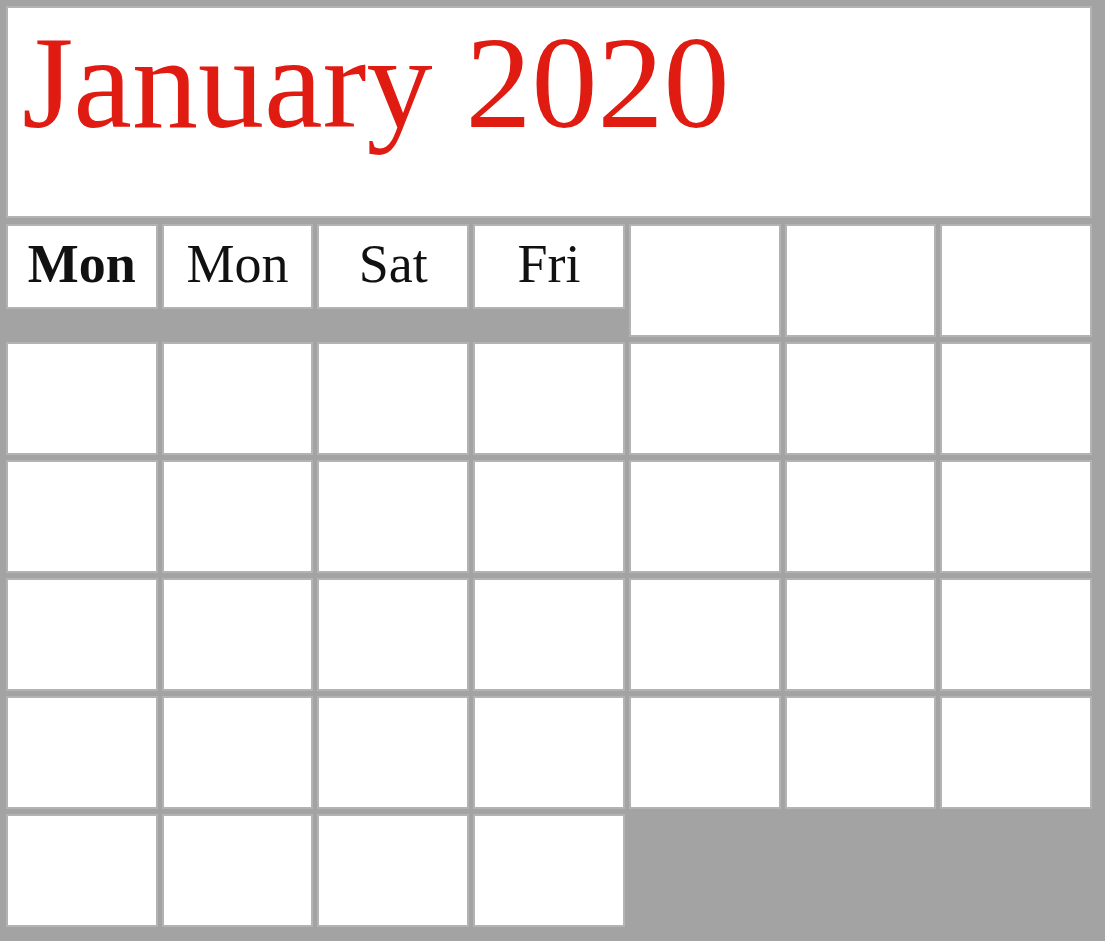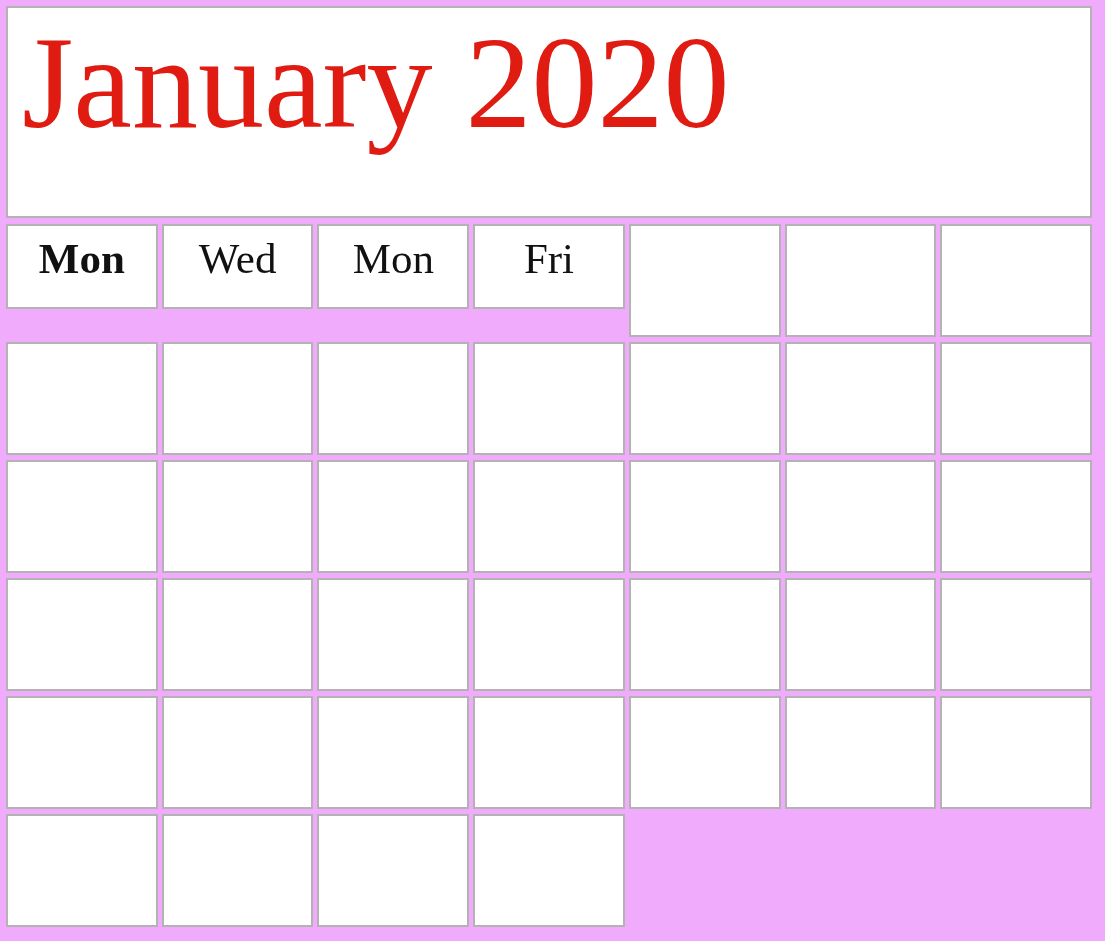--- a/index.html
+++ b/index.html
@@ -13,21 +13,21 @@
     width: 1105px;
     height: 941px;
     overflow: hidden;
     font-family: "Liberation Serif", "DejaVu Serif", serif;
   }
 
   .calendar-page {
     position: relative;
     width: 1105px;
     height: 941px;
-    background: #f0abfc;
+    background: #a3a3a3;
     padding: 6px 13px 0 6px;
   }
 
   
   .title-box {
     position: relative;
     width: 1086px;
     height: 212px;
     border: 2px solid #b3b3b3;
     background: #ffffff;
@@ -61,21 +61,21 @@
     border: 2px solid #b3b3b3;
     background: #ffffff;
     display: flex;
     align-items: flex-start;
     justify-content: center;
     padding-top: 9px;
     overflow: hidden;
   }
   .weekday-label {
     font-family: "Liberation Serif", "DejaVu Serif", serif;
-    font-size: 43px;
+    font-size: 54px;
     line-height: 1.1;
     color: #111111;
     font-weight: 400;
     white-space: nowrap;
   }
   .weekday-label.bold { font-weight: 700; }
 
   .day-cell {
     height: 113px;
     border: 2px solid #b3b3b3;
@@ -99,26 +99,26 @@
 
   <div class="title-box">
     <div class="title-text">January 2020</div>
   </div>
 
   <div class="grid" id="calendar-grid">
       <div class="weekday-cell">
         <span class="weekday-label bold">Mon</span>
       </div>
       <div class="weekday-cell">
-        <span class="weekday-label">Wed</span>
-      </div>
-      <div class="weekday-cell">
         <span class="weekday-label">Mon</span>
       </div>
       <div class="weekday-cell">
+        <span class="weekday-label">Sat</span>
+      </div>
+      <div class="weekday-cell">
         <span class="weekday-label">Fri</span>
       </div>
       <div class="day-cell">
         <span class="day-number"></span>
       </div>
       <div class="day-cell">
         <span class="day-number"></span>
       </div>
       <div class="day-cell">
         <span class="day-number"></span>

